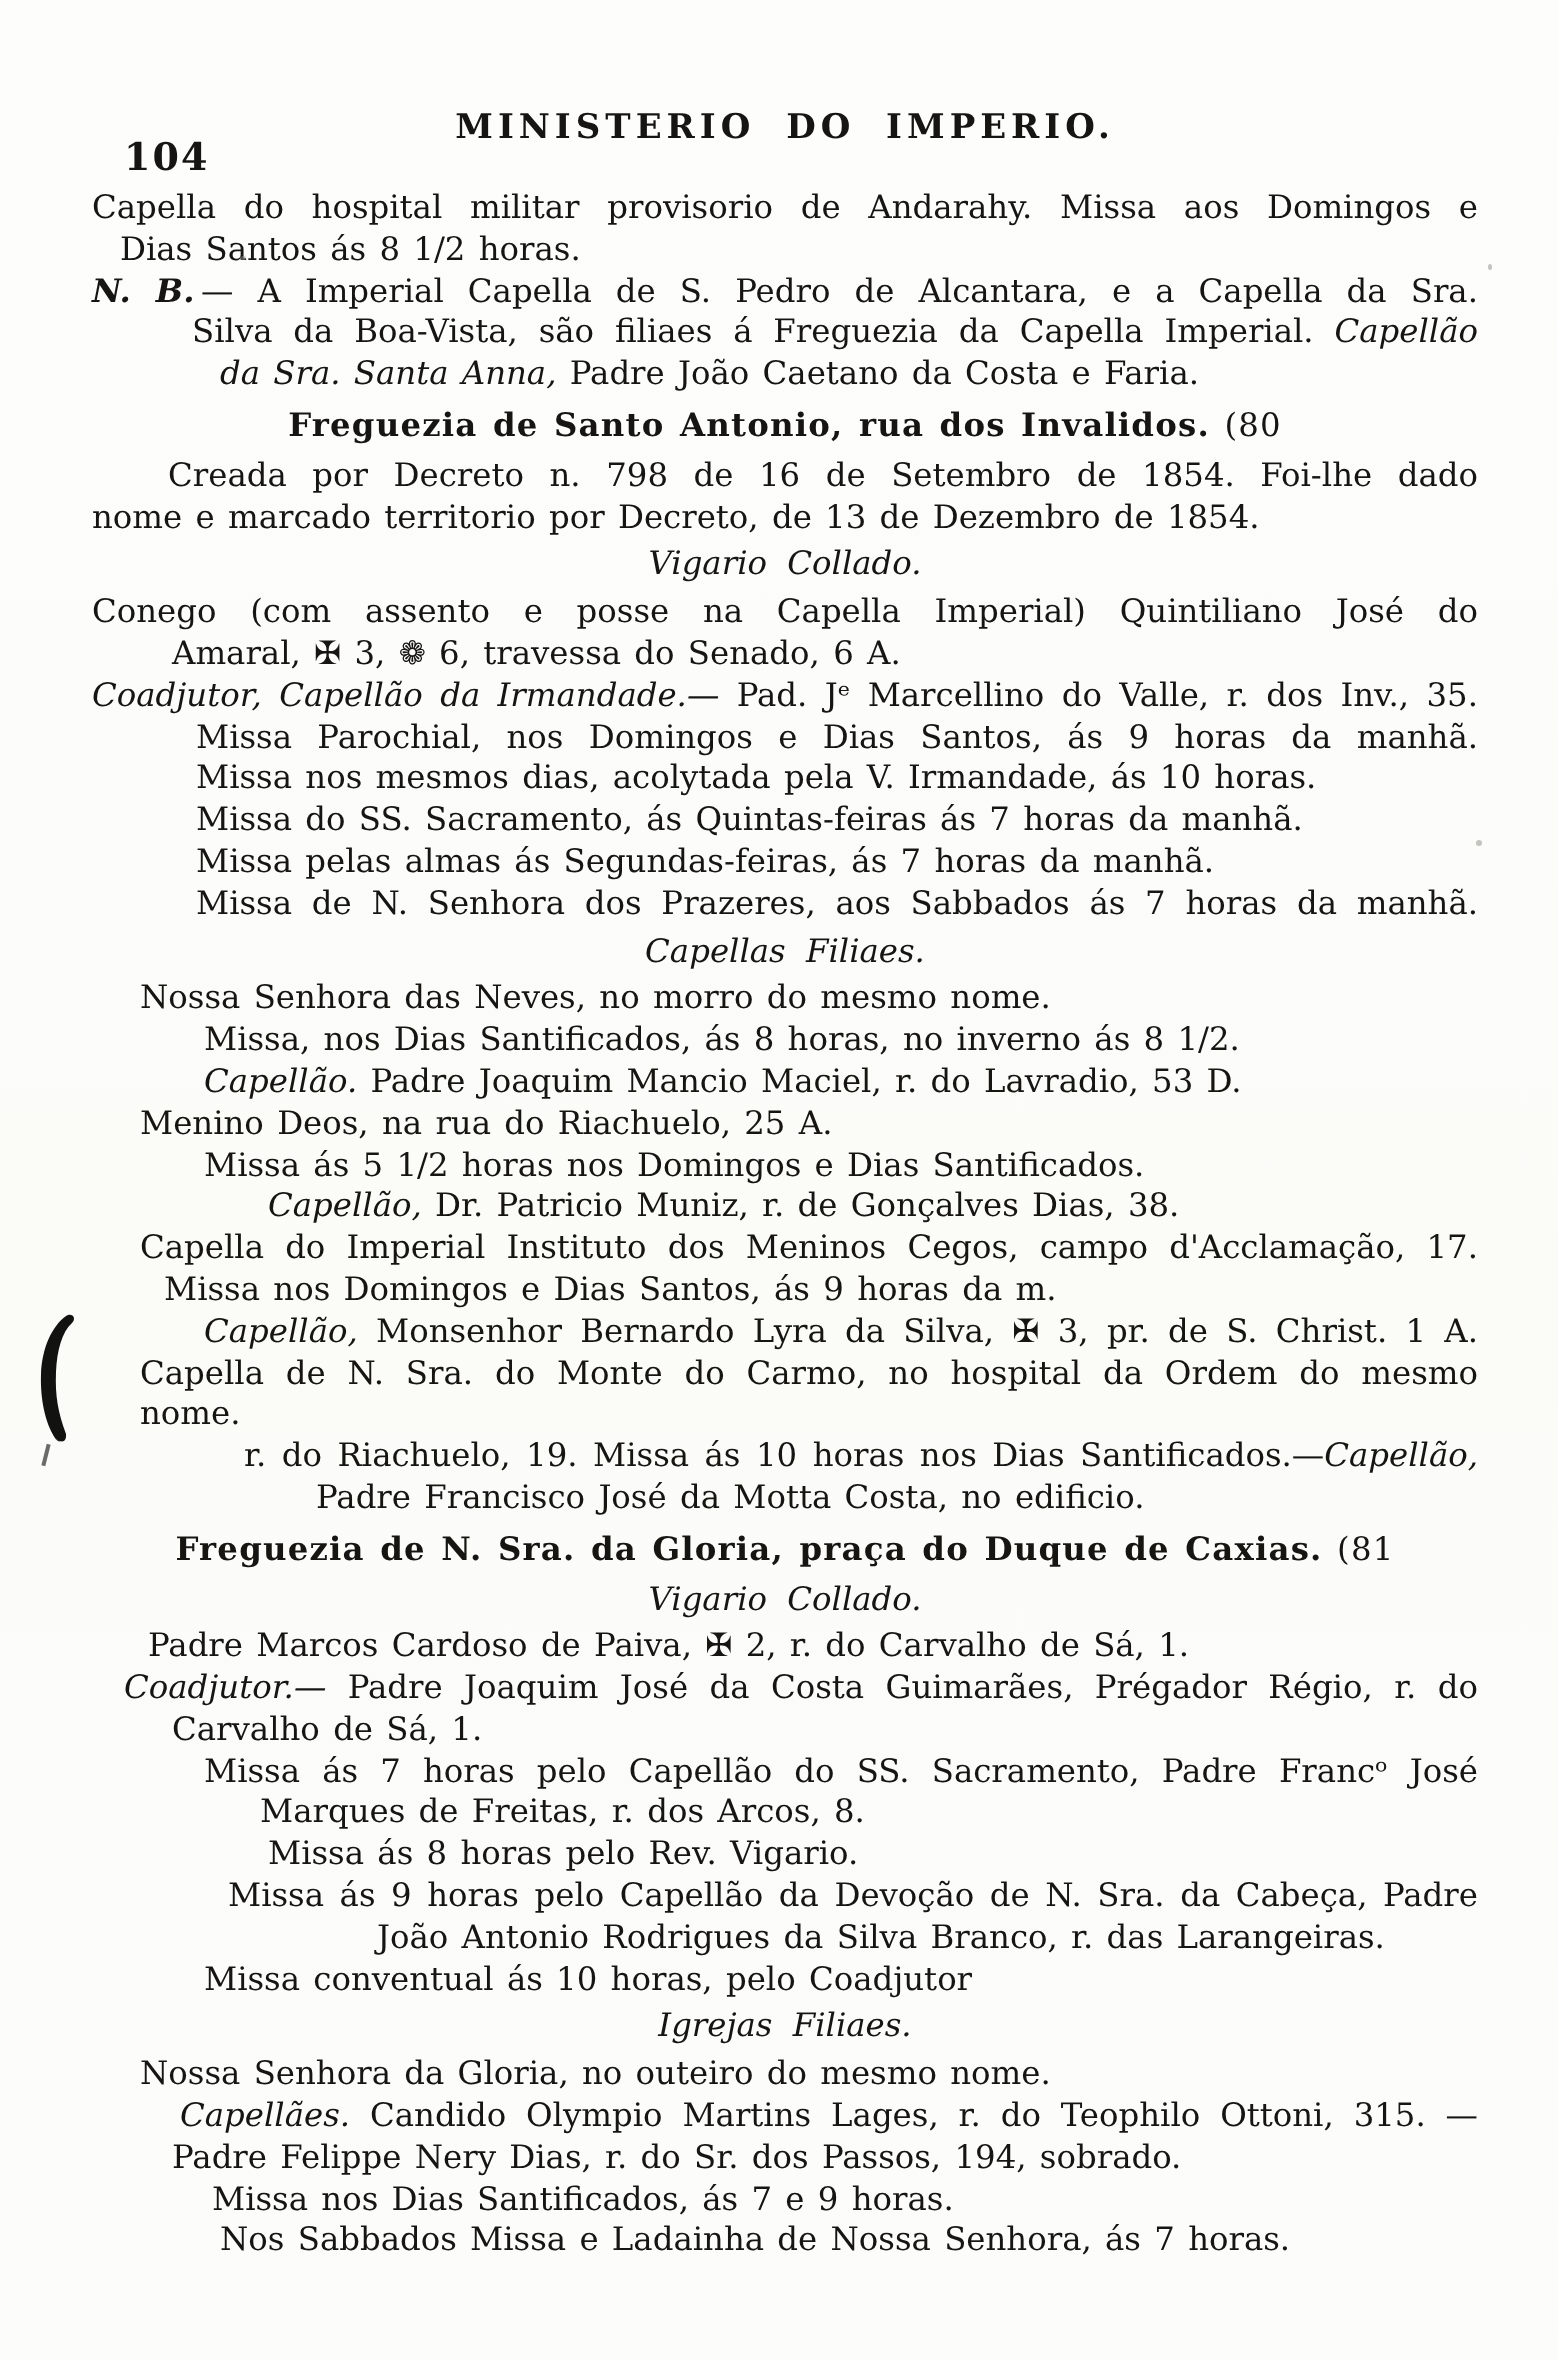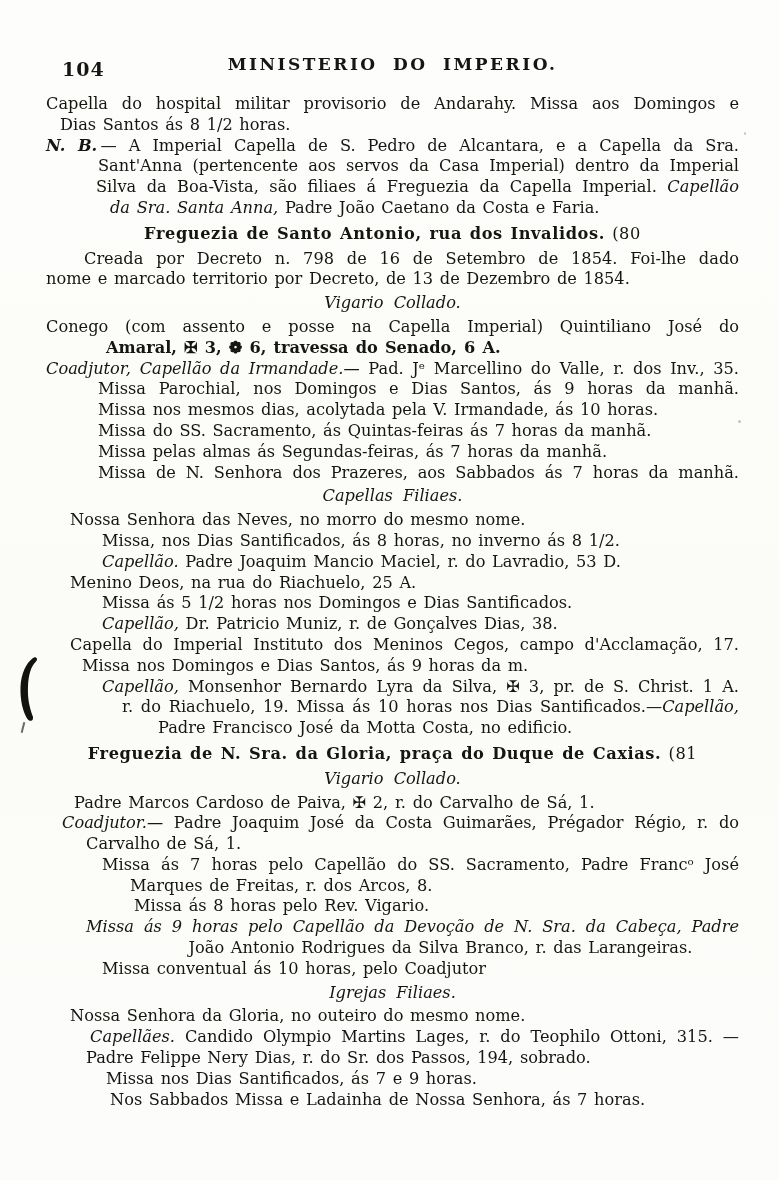--- a/index.html
+++ b/index.html
@@ -17,21 +17,21 @@
     box-sizing: border-box;
     padding: 0 40px 0 46px;
   }
   .page-header {
     position: relative;
     height: 36px;
     margin-top: 52px;
   }
   .page-number {
     position: absolute;
-    left: 16px; top: 6px;
+    left: 16px; top: 16px;
     font-size: 19px;
     font-weight: bold;
     letter-spacing: 1px;
   }
   .running-title {
     text-align: center;
     font-size: 17px;
     font-weight: bold;
     letter-spacing: 2.5px;
     word-spacing: 7px;
@@ -90,56 +90,56 @@
 
   <div class="page-header">
     <span class="page-number">104</span>
     <div class="running-title">MINISTERIO DO IMPERIO.</div>
   </div>
 
   <div class="text-block">
       <div class="line j"><span>Capella do hospital militar provisorio de Andarahy. Missa aos Domingos e</span></div>
       <div class="line" style="margin-left: 14px;"><span>Dias Santos ás 8 1/2 horas.</span></div>
       <div class="line j"><span class="it bd">N. B.</span><span> — A Imperial Capella de S. Pedro de Alcantara, e a Capella da Sra.</span></div>
-      <div class="line j" style="margin-left: 52px;"><span>Sant'Anna (pertencente aos servos da Casa Imperial) dentro da Imperial</span></div>
       <div class="line j" style="margin-left: 50px;"><span>Silva da Boa-Vista, são filiaes á Freguezia da Capella Imperial. </span><span class="it">Capellão</span></div>
       <div class="line" style="margin-left: 64px;"><span class="it">da Sra. Santa Anna,</span><span> Padre João Caetano da Costa e Faria.</span></div>
       <div class="line section"><span class="bd">Freguezia de Santo Antonio, rua dos Invalidos.</span><span> (80</span></div>
       <div class="line j" style="margin-left: 38px;"><span>Creada por Decreto n. 798 de 16 de Setembro de 1854. Foi-lhe dado</span></div>
       <div class="line"><span>nome e marcado territorio por Decreto, de 13 de Dezembro de 1854.</span></div>
       <div class="line subhead"><span class="it">Vigario Collado.</span></div>
       <div class="line j"><span>Conego (com assento e posse na Capella Imperial) Quintiliano José do</span></div>
-      <div class="line" style="margin-left: 60px; font-weight: bold;"><span>Amaral, ✠ 3, ❁ 6, travessa do Senado, 6 A.</span></div>
+      <div class="line" style="margin-left: 40px;"><span>Amaral, ✠ 3, ❁ 6, travessa do Senado, 6 A.</span></div>
       <div class="line j"><span class="it">Coadjutor, Capellão da Irmandade.—</span><span> Pad. Jᵉ Marcellino do Valle, r. dos Inv., 35.</span></div>
       <div class="line j" style="margin-left: 52px;"><span>Missa Parochial, nos Domingos e Dias Santos, ás 9 horas da manhã.</span></div>
       <div class="line" style="margin-left: 52px;"><span>Missa nos mesmos dias, acolytada pela V. Irmandade, ás 10 horas.</span></div>
       <div class="line" style="margin-left: 52px;"><span>Missa do SS. Sacramento, ás Quintas-feiras ás 7 horas da manhã.</span></div>
       <div class="line" style="margin-left: 52px;"><span>Missa pelas almas ás Segundas-feiras, ás 7 horas da manhã.</span></div>
       <div class="line j" style="margin-left: 52px;"><span>Missa de N. Senhora dos Prazeres, aos Sabbados ás 7 horas da manhã.</span></div>
       <div class="line subhead"><span class="it">Capellas Filiaes.</span></div>
       <div class="line" style="margin-left: 24px;"><span>Nossa Senhora das Neves, no morro do mesmo nome.</span></div>
       <div class="line" style="margin-left: 56px;"><span>Missa, nos Dias Santificados, ás 8 horas, no inverno ás 8 1/2.</span></div>
       <div class="line" style="margin-left: 56px;"><span class="it">Capellão.</span><span> Padre Joaquim Mancio Maciel, r. do Lavradio, 53 D.</span></div>
       <div class="line" style="margin-left: 24px;"><span>Menino Deos, na rua do Riachuelo, 25 A.</span></div>
       <div class="line" style="margin-left: 56px;"><span>Missa ás 5 1/2 horas nos Domingos e Dias Santificados.</span></div>
-      <div class="line" style="margin-left: 56px;"><span class="it">Capellão,</span><span> Dr. Patricio Muniz, r. de Gonçalves Dias, 38.</span></div>
+      <div class="line" style="margin-left: 88px;"><span class="it">Capellão,</span><span> Dr. Patricio Muniz, r. de Gonçalves Dias, 38.</span></div>
       <div class="line j" style="margin-left: 24px;"><span>Capella do Imperial Instituto dos Meninos Cegos, campo d'Acclamação, 17.</span></div>
       <div class="line" style="margin-left: 36px;"><span>Missa nos Domingos e Dias Santos, ás 9 horas da m.</span></div>
       <div class="line j" style="margin-left: 56px;"><span class="it">Capellão,</span><span> Monsenhor Bernardo Lyra da Silva, ✠ 3, pr. de S. Christ. 1 A.</span></div>
+      <div class="line j" style="margin-left: 24px;"><span>Capella de N. Sra. do Monte do Carmo, no hospital da Ordem do mesmo nome.</span></div>
       <div class="line j" style="margin-left: 76px;"><span>r. do Riachuelo, 19. Missa ás 10 horas nos Dias Santificados.—</span><span class="it">Capellão,</span></div>
       <div class="line" style="margin-left: 112px;"><span>Padre Francisco José da Motta Costa, no edificio.</span></div>
       <div class="line section"><span class="bd">Freguezia de N. Sra. da Gloria, praça do Duque de Caxias.</span><span> (81</span></div>
       <div class="line subhead"><span class="it">Vigario Collado.</span></div>
       <div class="line" style="margin-left: 28px;"><span>Padre Marcos Cardoso de Paiva, ✠ 2, r. do Carvalho de Sá, 1.</span></div>
       <div class="line j" style="margin-left: 16px;"><span class="it">Coadjutor.—</span><span> Padre Joaquim José da Costa Guimarães, Prégador Régio, r. do</span></div>
       <div class="line" style="margin-left: 40px;"><span>Carvalho de Sá, 1.</span></div>
       <div class="line j" style="margin-left: 56px;"><span>Missa ás 7 horas pelo Capellão do SS. Sacramento, Padre Francᵒ José</span></div>
       <div class="line" style="margin-left: 84px;"><span>Marques de Freitas, r. dos Arcos, 8.</span></div>
       <div class="line" style="margin-left: 88px;"><span>Missa ás 8 horas pelo Rev. Vigario.</span></div>
-      <div class="line j" style="margin-left: 40px; font-style: italic;"><span>Missa ás 9 horas pelo Capellão da Devoção de N. Sra. da Cabeça, Padre</span></div>
+      <div class="line j" style="margin-left: 68px;"><span>Missa ás 9 horas pelo Capellão da Devoção de N. Sra. da Cabeça, Padre</span></div>
       <div class="line" style="margin-left: 96px; text-align: center;"><span>João Antonio Rodrigues da Silva Branco, r. das Larangeiras.</span></div>
       <div class="line" style="margin-left: 56px;"><span>Missa conventual ás 10 horas, pelo Coadjutor</span></div>
       <div class="line subhead"><span class="it">Igrejas Filiaes.</span></div>
       <div class="line" style="margin-left: 24px;"><span>Nossa Senhora da Gloria, no outeiro do mesmo nome.</span></div>
       <div class="line j" style="margin-left: 44px;"><span class="it">Capellães.</span><span> Candido Olympio Martins Lages, r. do Teophilo Ottoni, 315. —</span></div>
       <div class="line" style="margin-left: 40px;"><span>Padre Felippe Nery Dias, r. do Sr. dos Passos, 194, sobrado.</span></div>
       <div class="line" style="margin-left: 60px;"><span>Missa nos Dias Santificados, ás 7 e 9 horas.</span></div>
       <div class="line" style="margin-left: 64px;"><span>Nos Sabbados Missa e Ladainha de Nossa Senhora, ás 7 horas.</span></div>
     </div>
 

